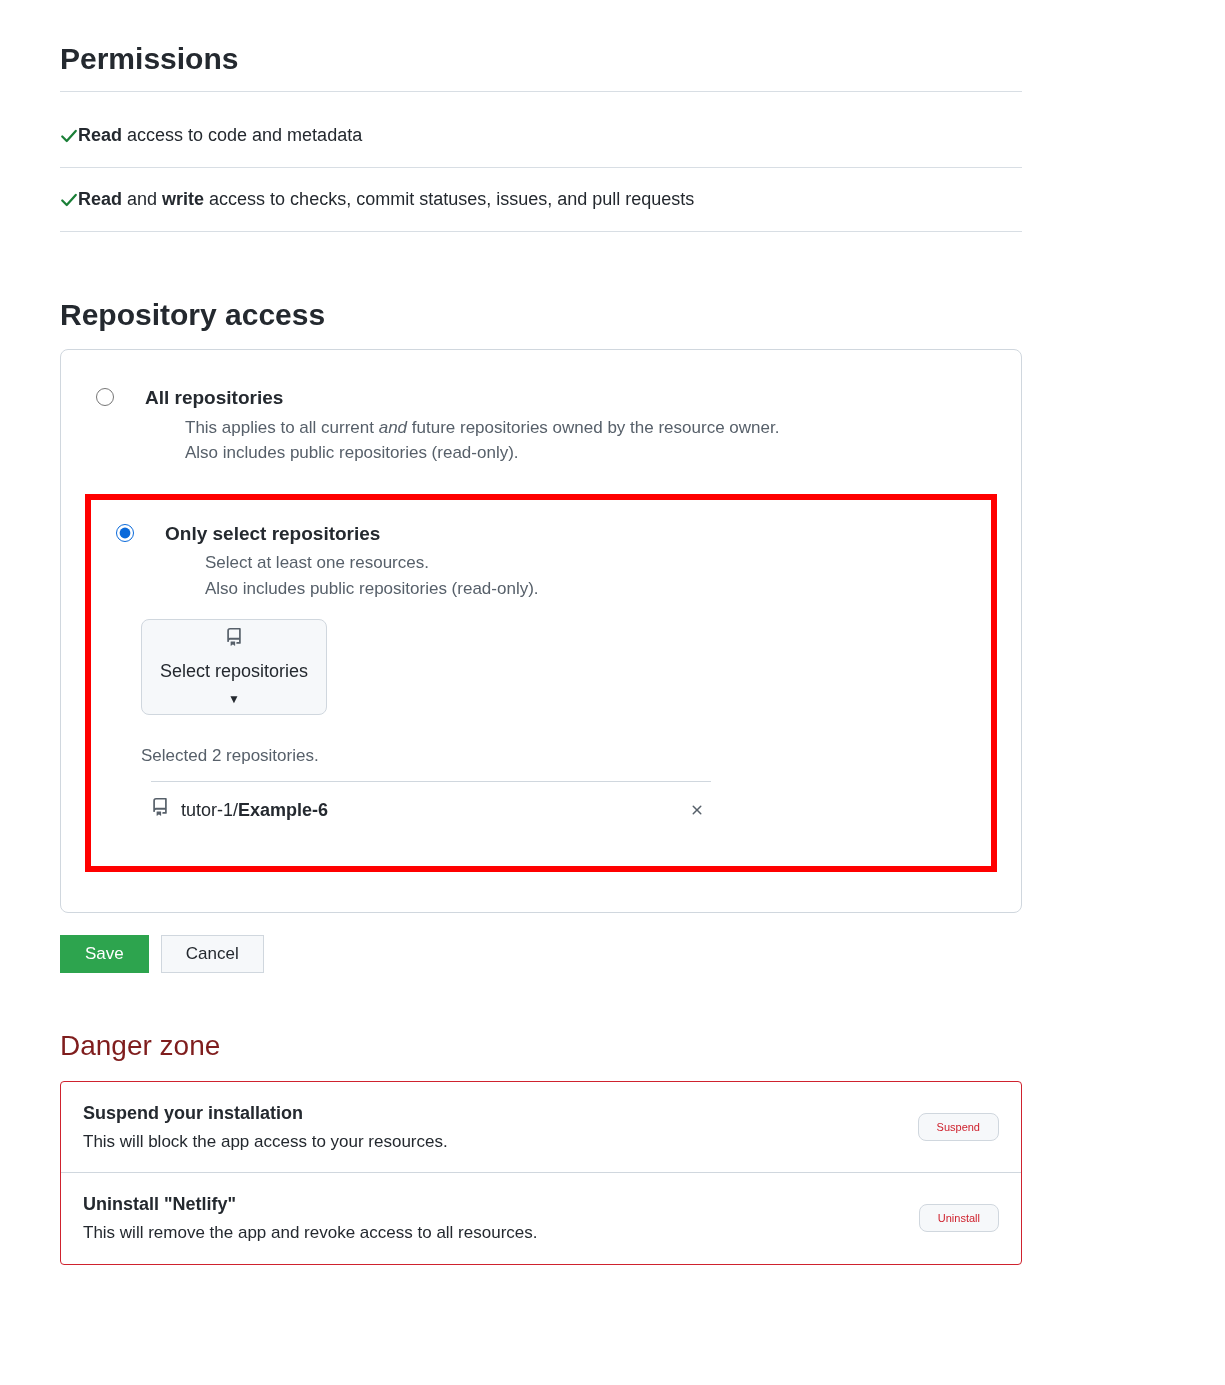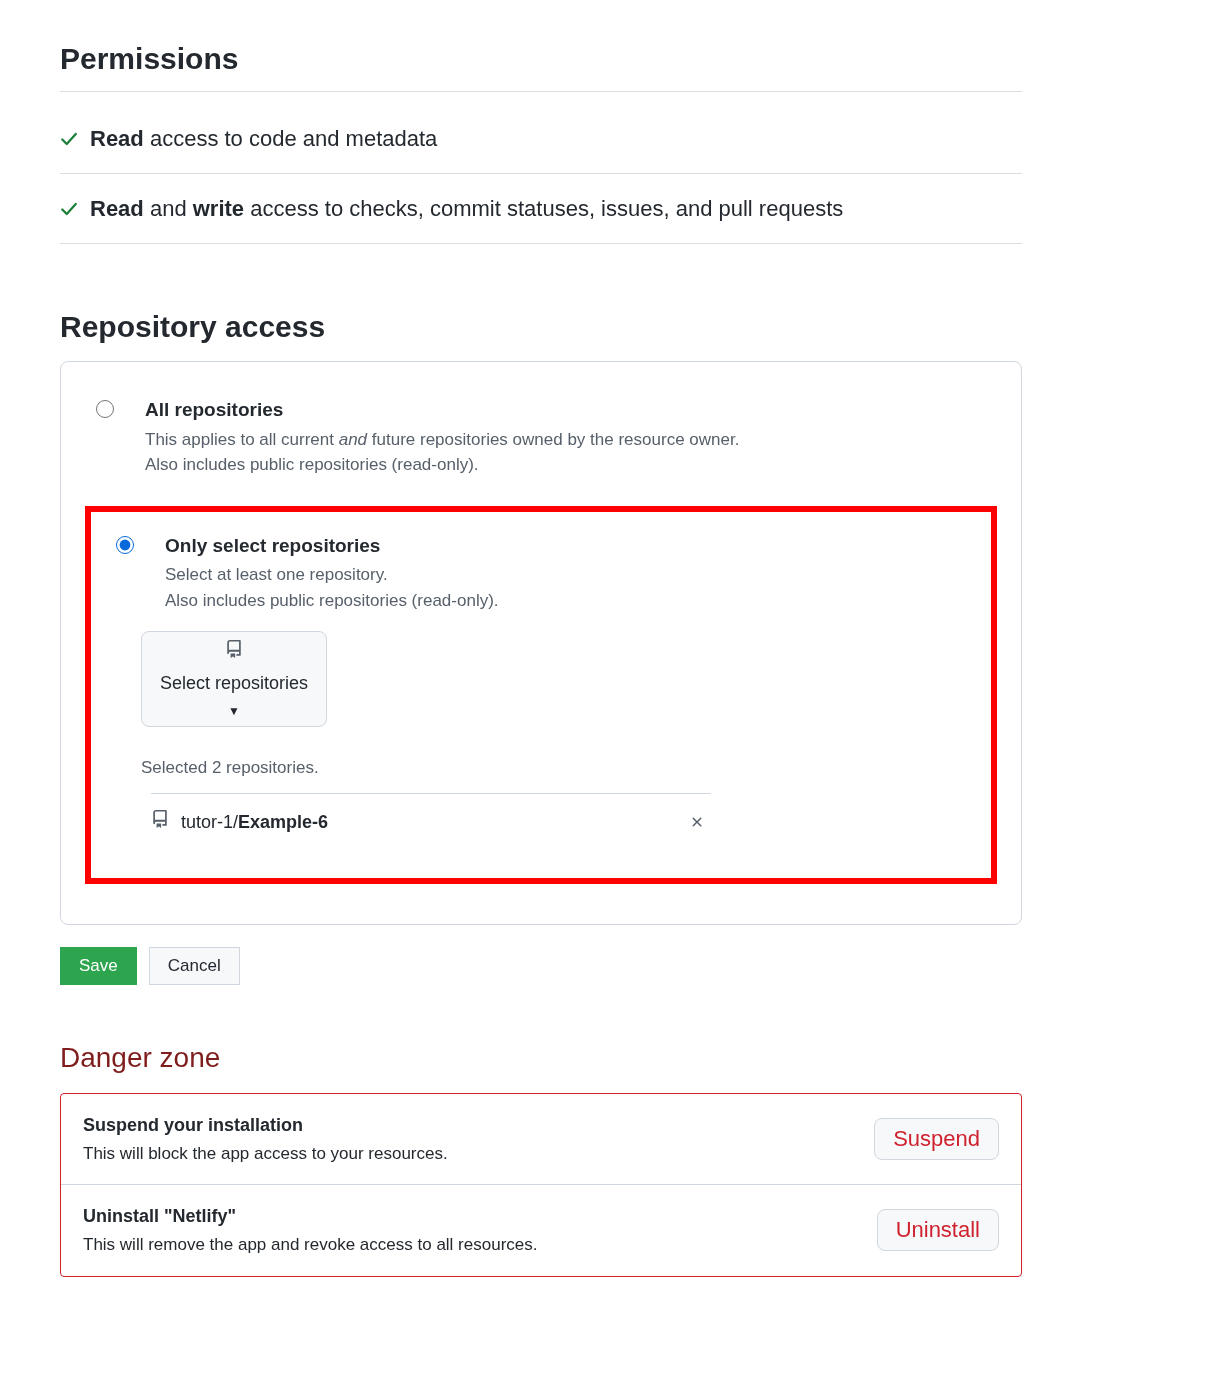--- a/index.html
+++ b/index.html
@@ -25,22 +25,22 @@
   }
   h2.section-title.no-border {
     border-bottom: none;
     padding-bottom: 0;
   }
   .perm-row {
     padding: 18px 0;
     border-bottom: 1px solid #d8dee4;
     display: flex;
     align-items: center;
-    gap: 12px;
-    font-size: 22px;
+    gap: 0;
+    font-size: 18px;
   }
   .check-icon { color: #1a7f37; flex-shrink:0; }
   .check-icon svg { display:block; }
   .perm-text strong { font-weight: 600; }
 
   .repo-access-box {
     border: 1px solid #d0d7de;
     border-radius: 8px;
     padding: 30px 24px 40px 24px;
     margin-top: 6px;
@@ -54,21 +54,21 @@
     gap: 28px;
   }
   .radio-row input[type=radio] {
     width: 18px; height: 18px;
     margin-top: 4px;
     accent-color: #0969da;
     flex-shrink:0;
   }
   .radio-label-block { }
   .radio-title { font-weight: 600; font-size: 19px; }
-  .radio-desc { color: #57606a; font-size: 17px; margin-top: 2px; }
+  .radio-desc { color: #57606a; font-size: 17px; margin-top: 2px; margin-left: 40px; }
   .radio-desc em { font-style: italic; }
 
   .highlight-box {
     border: 6px solid #ff0000;
     margin-top: 22px;
     padding: 16px 14px 34px 14px;
   }
 
   .select-repos-btn {
     display: inline-flex;
@@ -118,21 +118,21 @@
     padding: 0 6px;
   }
 
   .action-row {
     margin-top: 22px;
     display: flex;
     gap: 12px;
   }
   .btn {
     border-radius: 0;
-    padding: 8px 18px;
+    padding: 8px 24px;
     font-size: 17px;
     cursor: pointer;
     border: 1px solid #d0d7de;
     background: #f6f8fa;
     color: #24292f;
   }
   .btn-primary {
     background: #2da44e;
     border-color: #2da44e;
     color: #ffffff;
@@ -160,21 +160,21 @@
   .danger-row:last-child { border-bottom: none; }
   .danger-left { }
   .danger-row-title { font-weight: 600; font-size: 18px; }
   .danger-row-desc { font-size: 17px; color: #24292f; margin-top: 2px; }
   .btn-danger {
     background: #f6f8fa;
     border: 1px solid #d0d7de;
     color: #cf222e;
     border-radius: 8px;
     padding: 7px 18px;
-    font-size: 22px;
+    font-size: 11px;
     cursor: pointer;
     font-weight: 500;
   }
 
   .repo-svg { color: #57606a; flex-shrink:0; }
 </style>
 </head>
 <body>
 
 <div class="container">
@@ -220,21 +220,21 @@
       </div>
     </div>
 
     <div class="highlight-box">
       <div class="radio-option">
         <div class="radio-row">
           <input type="radio" name="repoacc" checked="" style="">
           <div class="radio-label-block">
             <div class="radio-title">Only select repositories</div>
             <div class="radio-desc">
-              <span>Select at least one repository.</span><br>
+              <span>Select at least one resources.</span><br>
               <span>Also includes public repositories (read-only).</span>
             </div>
           </div>
         </div>
 
         <button class="select-repos-btn">
           <span class="repo-svg">
             <svg width="18" height="18" viewBox="0 0 16 16" fill="currentColor">
                 <path d="M2 2.5A2.5 2.5 0 0 1 4.5 0h8.75a.75.75 0 0 1 .75.75v12.5a.75.75 0 0 1-.75.75h-2.5a.75.75 0 0 1 0-1.5h1.75v-2h-8a1 1 0 0 0-1 1v.25a.75.75 0 0 1-1.5 0V2.5zm1.5 0V9c.3-.17.634-.25 1-.25h8v-7.5H4.5a1 1 0 0 0-1 1zM5 12.25a.25.25 0 0 1 .25-.25h3.5a.25.25 0 0 1 .25.25v3.25a.25.25 0 0 1-.4.2l-1.45-1.087a.249.249 0 0 0-.3 0L5.4 15.7a.25.25 0 0 1-.4-.2z"></path>
               </svg>

